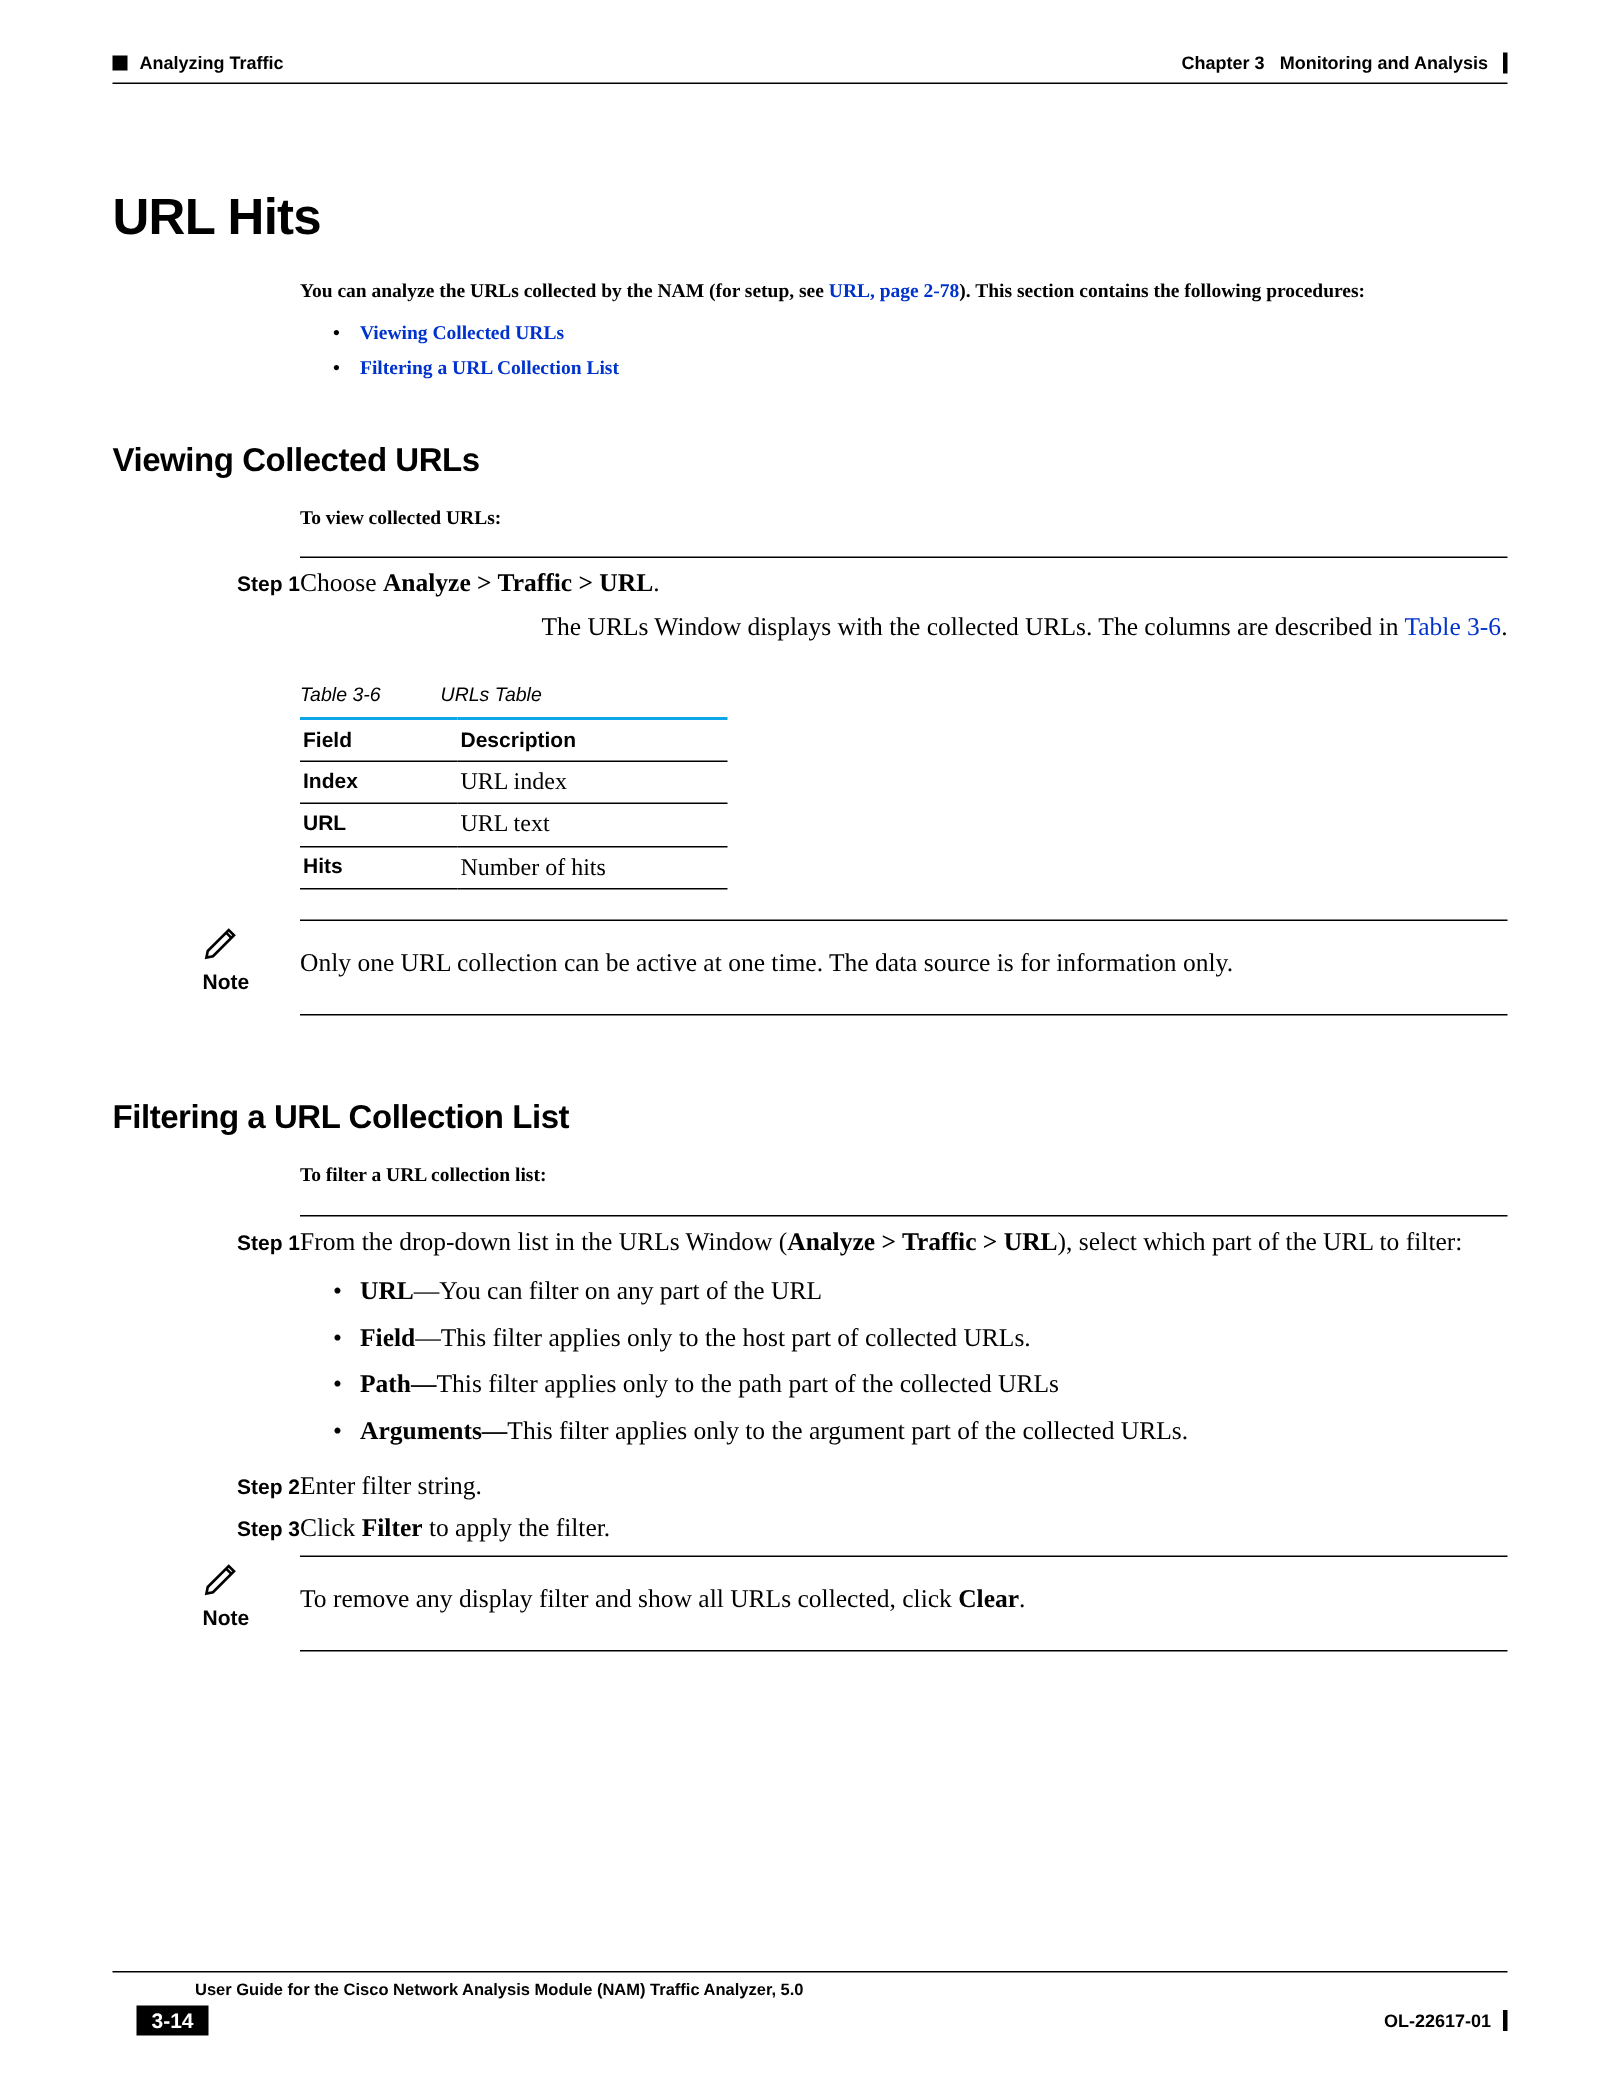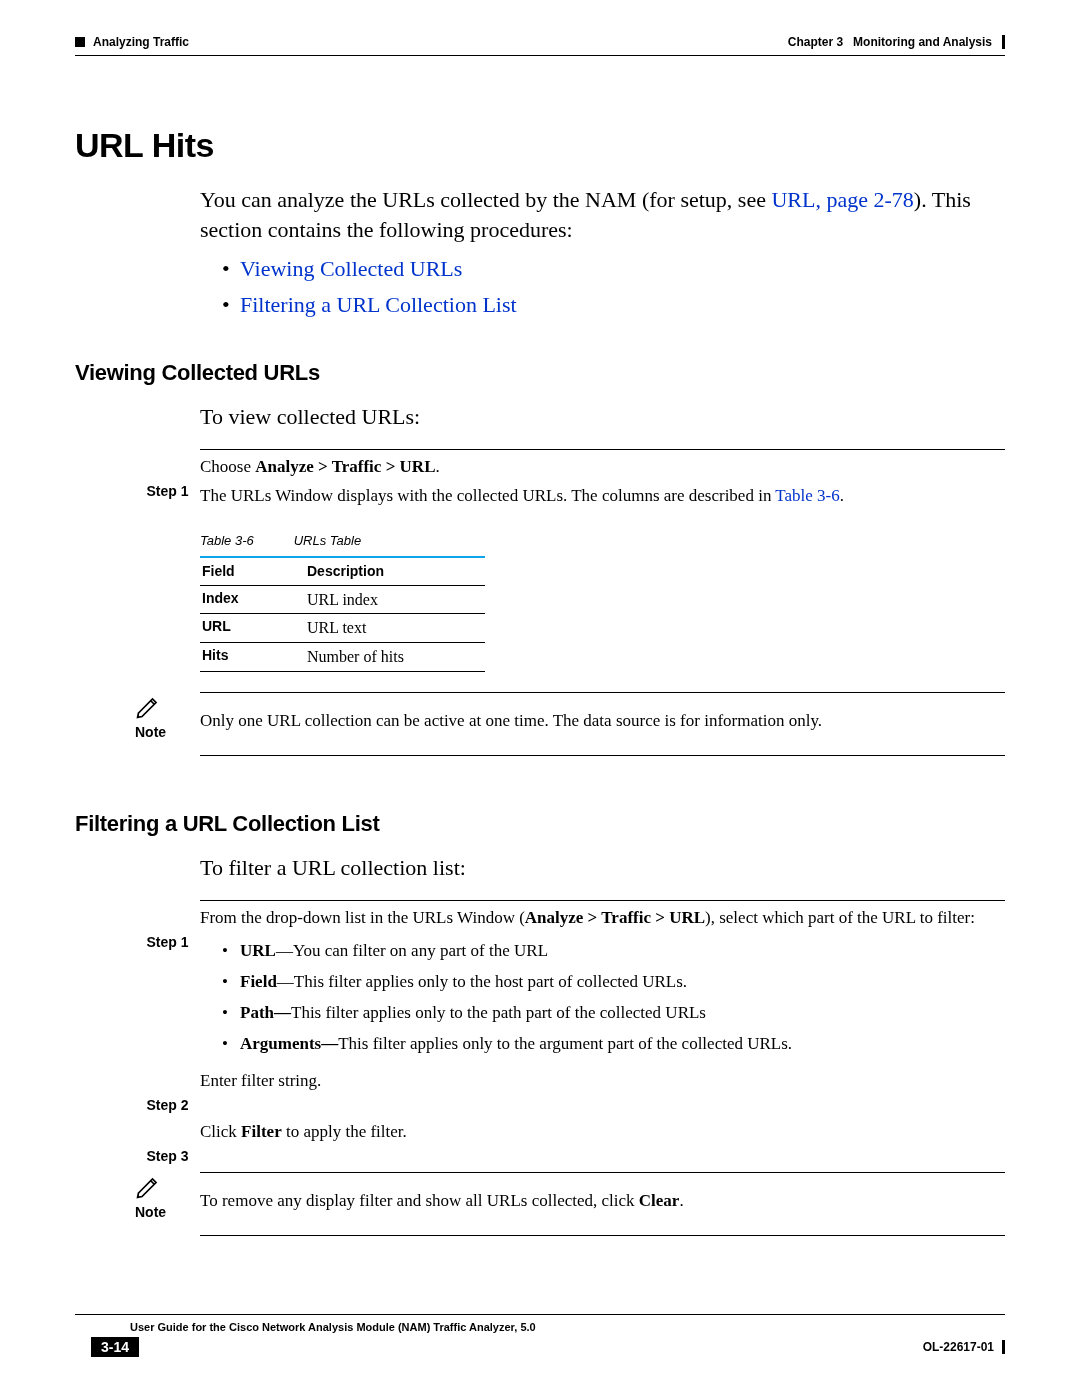--- a/index.html
+++ b/index.html
@@ -63,22 +63,23 @@
   }
   .h2 {
     font-family: Arial, Helvetica, sans-serif;
     font-weight: bold;
     font-size: 22px;
     margin: 40px 0 16px 0;
     letter-spacing: -0.3px;
   }
   .body-indent {
     margin-left: 125px;
-    font-size: 22px;
+    font-size: 13px;
     line-height: 1.35;
+    font-weight: bold;
   }
   .body-indent p { margin: 6px 0; }
   ul.proc-links {
     margin: 10px 0 0 0;
     padding-left: 40px;
   }
   ul.proc-links li {
     list-style: none;
     position: relative;
     margin: 6px 0;
@@ -107,28 +108,27 @@
   .link { color: #0033cc; }
   .step-row {
     display: flex;
     margin: 6px 0;
     font-size: 17px;
     line-height: 1.35;
   }
   .step-label {
     width: 125px;
     flex-shrink: 0;
-    text-align: center;
+    text-align: right;
     padding-left: 60px;
     box-sizing: border-box;
     font-family: Arial, Helvetica, sans-serif;
     font-weight: bold;
     font-size: 14px;
     padding-top: 2px;
-    margin-top: 24px;
   }
   .step-body { flex: 1; }
   .rule-row {
     margin-left: 125px;
     border-top: 1px solid #000;
     margin-top: 18px;
     margin-bottom: 6px;
   }
   .table-caption {
     font-family: Arial, Helvetica, sans-serif;
@@ -263,21 +263,21 @@
   <div class="h2">Viewing Collected URLs</div>
   <div class="body-indent">
     <p>To view collected URLs:</p>
   </div>
   <div class="rule-row"></div>
 
   <div class="step-row">
     <div class="step-label">Step 1</div>
     <div class="step-body">
       <span>Choose </span><span class="bold">Analyze &gt; Traffic &gt; URL</span><span>.</span>
-      <p style="margin:6px 0 14px 0;">
+      <p style="margin:6px 0 14px 0;text-align:right;">
         <span>The URLs Window displays with the collected URLs. The columns are described in </span><span class="link">Table 3-6</span><span>.</span>
       </p>
 
       <div class="table-caption">
         <span class="tcap-id">Table 3-6</span><span>URLs Table</span>
       </div>
       <table class="urls">
         <tbody>
             <tr>
           <th>Field</th>

